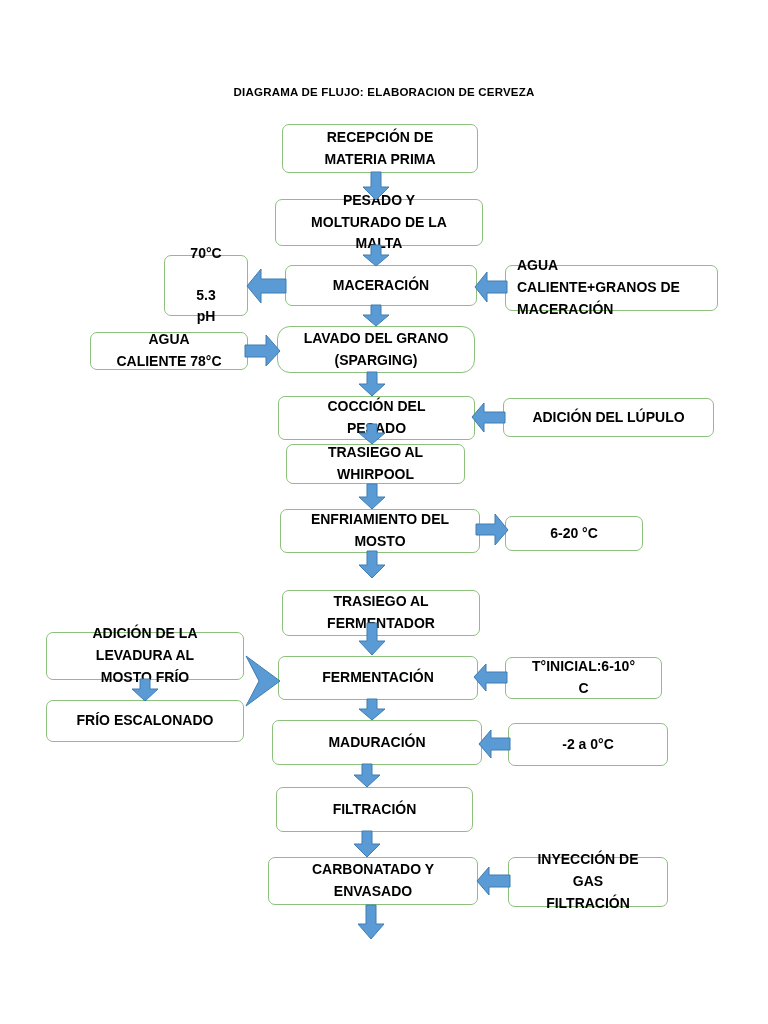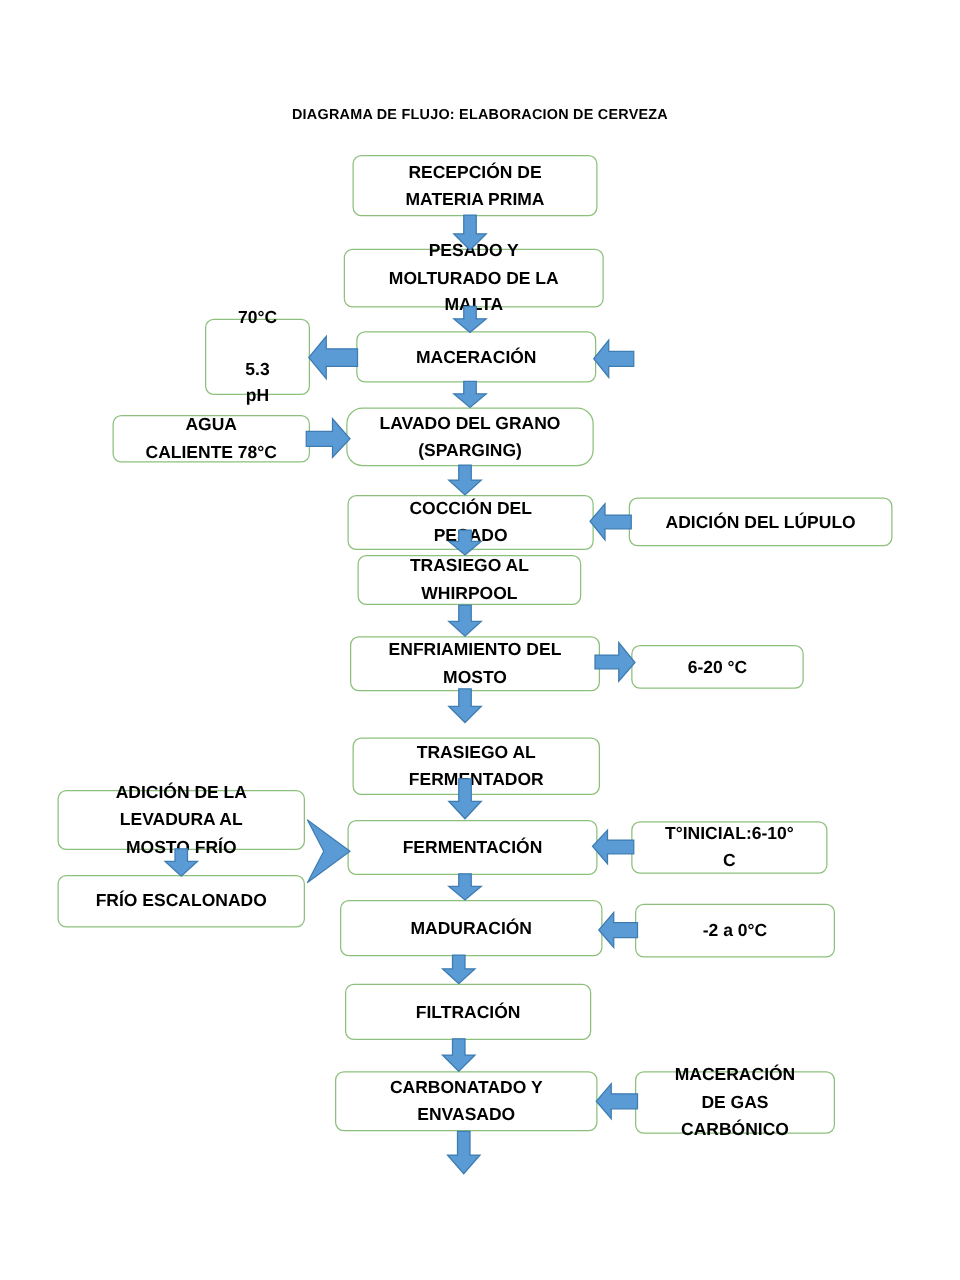--- a/index.html
+++ b/index.html
@@ -93,36 +93,37 @@
 
   <div class="box" style="left:276px; top:787px; width:197px; height:45px;">FILTRACIÓN</div>
 
   <div class="box" style="left:268px; top:857px; width:210px; height:48px;">CARBONATADO Y ENVASADO</div>
 
   <div class="box stack" style="left:164px; top:255px; width:84px; height:61px;">
     <span>70°C</span>
     <span>5.3 pH</span>
   </div>
 
+  <div class="box left-text" style="left:505px; top:265px; width:213px; height:46px;">AGUA CALIENTE+GRANOS DE MACERACIÓN</div>
 
   <div class="box" style="left:90px; top:332px; width:158px; height:38px;">AGUA CALIENTE 78°C</div>
 
   <div class="box" style="left:503px; top:398px; width:211px; height:39px;">ADICIÓN DEL LÚPULO</div>
 
   <div class="box" style="left:505px; top:516px; width:138px; height:35px;">6-20 °C</div>
 
   <div class="box" style="left:46px; top:632px; width:198px; height:48px;">ADICIÓN DE LA LEVADURA AL MOSTO FRÍO</div>
 
   <div class="box" style="left:46px; top:700px; width:198px; height:42px;">FRÍO ESCALONADO</div>
 
   <div class="box" style="left:505px; top:657px; width:157px; height:42px;">T°INICIAL:6-10° C</div>
 
   <div class="box" style="left:508px; top:723px; width:160px; height:43px;">-2 a 0°C</div>
 
-  <div class="box" style="left:508px; top:857px; width:160px; height:50px;">MACERACIÓN DE GAS CARBÓNICO</div>
+  <div class="box" style="left:508px; top:857px; width:160px; height:50px;">INYECCIÓN DE GAS FILTRACIÓN</div>
 
   <div class="arrow" style="left:362px; top:172px;">
     <svg width="28" height="29" viewBox="0 0 28 29">
         <path d="M9 0 H19 V15 H27 L14 28 L1 15 H9 Z" fill="#5B9BD5" stroke="#3E7CB1" stroke-width="1"></path>
       </svg>
   </div>
 
   <div class="arrow" style="left:362px; top:245px;">
     <svg width="28" height="22" viewBox="0 0 28 22">
         <path d="M9 0 H19 V10 H27 L14 21 L1 10 H9 Z" fill="#5B9BD5" stroke="#3E7CB1" stroke-width="1"></path>

